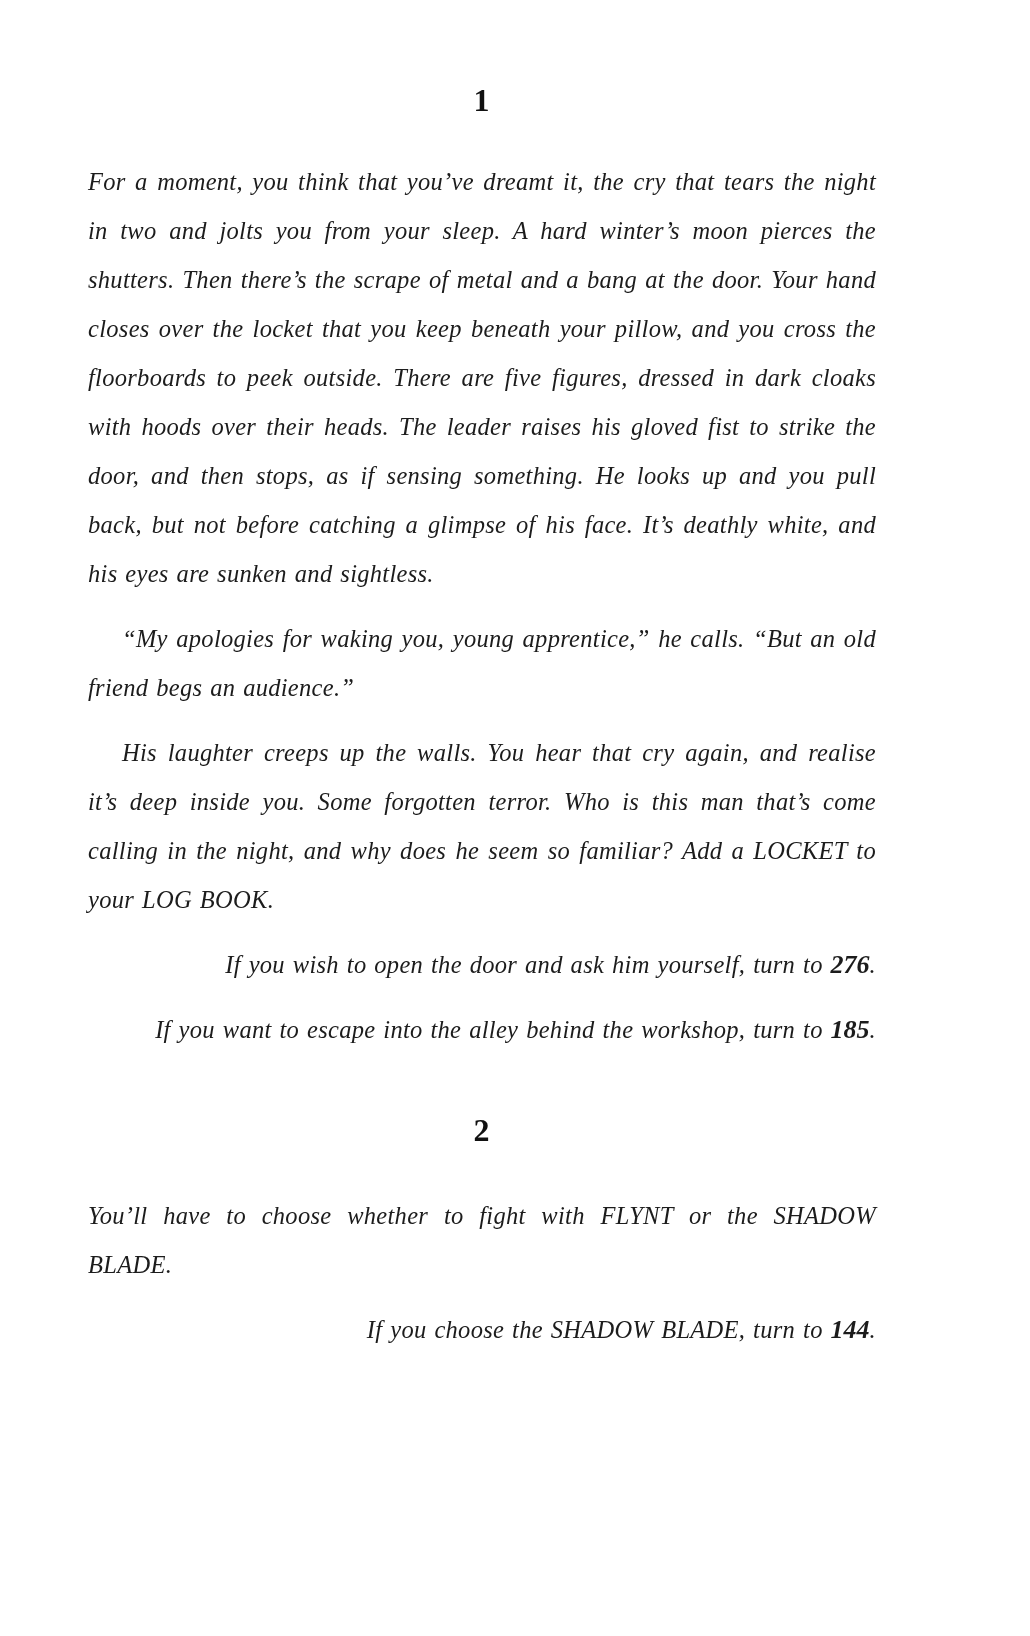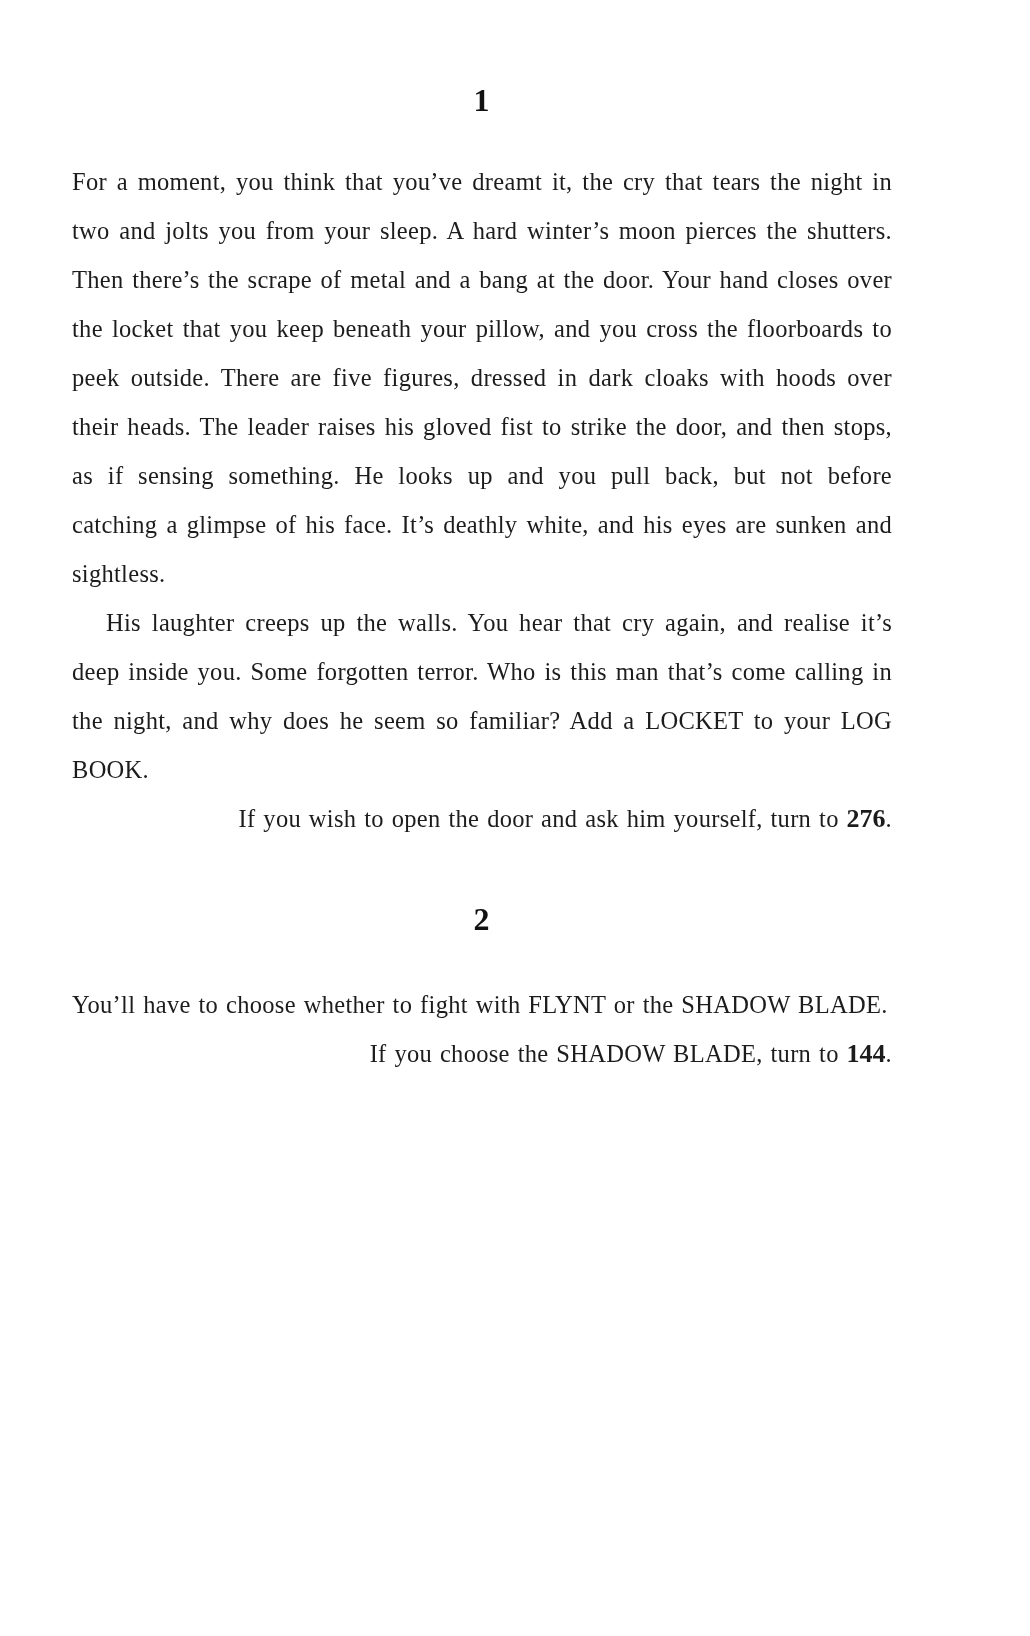--- a/index.html
+++ b/index.html
@@ -25,23 +25,24 @@
     letter-spacing: 1px;
     color: #111111;
   }
   .section-2 .section-heading {
     margin-top: 58px;
     margin-bottom: 42px;
   }
   p {
     font-size: 24.5px;
     line-height: 49px;
-    margin: 0;
+    margin: 16px;
     letter-spacing: 0.012em;
     word-spacing: 0.06em;
+    font-style: italic;
   }
   p.para {
     text-align: justify;
   }
   p.indent {
     text-indent: 34px;
   }
   p.choice {
     text-align: right;
     text-indent: 34px;
@@ -54,25 +55,27 @@
 </style>
 </head>
 <body>
 
 <div class="page">
 
   <section class="section section-1">
     <h2 class="section-heading">1</h2>
 
     <p class="para">For a moment, you think that you’ve dreamt it, the cry that tears the night in two and jolts you from your sleep. A hard winter’s moon pierces the shutters. Then there’s the scrape of metal and a bang at the door. Your hand closes over the locket that you keep beneath your pillow, and you cross the floorboards to peek outside. There are five figures, dressed in dark cloaks with hoods over their heads. The leader raises his gloved fist to strike the door, and then stops, as if sensing something. He looks up and you pull back, but not before catching a glimpse of his face. It’s deathly white, and his eyes are sunken and sightless.</p>
+    <p class="para indent">“My apologies for waking you, young apprentice,” he calls. “But an old friend begs an audience.”</p>
     <p class="para indent">His laughter creeps up the walls. You hear that cry again, and realise it’s deep inside you. Some forgotten terror. Who is this man that’s come calling in the night, and why does he seem so familiar? Add a LOCKET to your LOG BOOK.</p>
 
     <p class="choice"><span>If you wish to open the door and ask him yourself, turn to </span><strong class="turn-number">276</strong><span>.</span></p>
 
 
+    <p class="choice"><span>If you want to escape into the alley behind the workshop, turn to </span><strong class="turn-number">185</strong><span>.</span></p>
   </section>
 
   <section class="section section-2">
     <h2 class="section-heading">2</h2>
 
     <p class="para">You’ll have to choose whether to fight with FLYNT or the SHADOW BLADE.</p>
 
 
     <p class="choice"><span>If you choose the SHADOW BLADE, turn to </span><strong class="turn-number">144</strong><span>.</span></p>
   </section>

